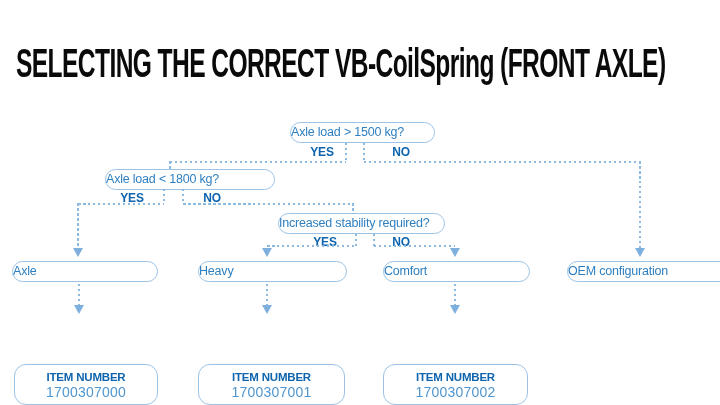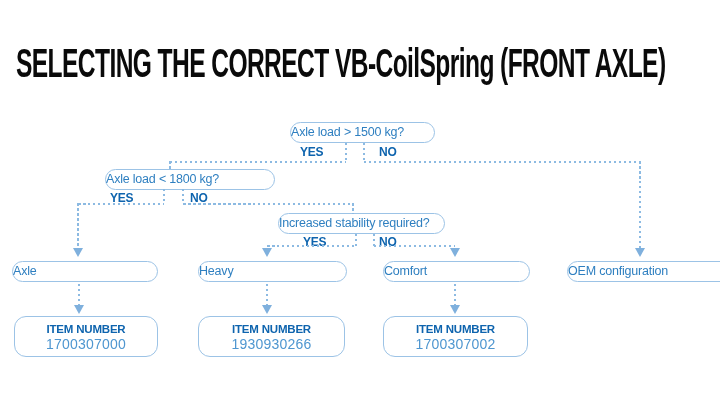--- a/index.html
+++ b/index.html
@@ -21,31 +21,31 @@
     background:#fff;color:var(--box-text,#2e7fc0);
     text-align:left;
   }
   .pill{
     height:21px;border-radius:11px;
     font-size:12.5px;letter-spacing:-0.2px;line-height:18px;
   }
   .itembox{
     height:41px;border-radius:12px;
     display:flex;flex-direction:column;align-items:center;justify-content:center;
-    gap:1px;padding-top:1px;
+    gap:1px;padding-top:1px;margin-top:48px;
   }
   .itemlabel{
     font-size:11.5px;font-weight:bold;letter-spacing:-0.2px;
     color:var(--label-bold,#0e64ae);
   }
   .itemnumber{
     font-size:14px;color:var(--number-text,#4e96d0);letter-spacing:0.2px;
   }
   .yn{
-    position:absolute;width:44px;text-align:left;
+    position:absolute;width:44px;text-align:center;
     font-size:12px;font-weight:bold;letter-spacing:-0.2px;
     color:var(--label-bold,#0e64ae);
   }
   .hl{
     position:absolute;height:2px;
     background:repeating-linear-gradient(to right,var(--connector,#8cbae2) 0 2.5px,transparent 2.5px 5px);
   }
   .vl{
     position:absolute;width:2px;
     background:repeating-linear-gradient(to bottom,var(--connector,#8cbae2) 0 2.5px,transparent 2.5px 5px);
@@ -79,21 +79,21 @@
   <div class="node pill" style="left:383px;top:261px;width:147px">Comfort</div>
   <div class="node pill" style="left:198px;top:261px;width:149px">Heavy</div>
   <div class="node pill" style="left:567px;top:261px;width:172px">OEM configuration</div>
 
   <div class="node itembox" style="left:14px;top:316px;width:144px">
     <div class="itemlabel">ITEM NUMBER</div>
     <div class="itemnumber">1700307000</div>
   </div>
   <div class="node itembox" style="left:198px;top:316px;width:147px">
     <div class="itemlabel">ITEM NUMBER</div>
-    <div class="itemnumber">1930930266</div>
+    <div class="itemnumber">1700307001</div>
   </div>
   <div class="node itembox" style="left:383px;top:316px;width:145px">
     <div class="itemlabel">ITEM NUMBER</div>
     <div class="itemnumber">1700307002</div>
   </div>
 
   <div class="vl" style="left:345px;top:143px;height:19px"></div>
   <div class="vl" style="left:363px;top:143px;height:19px"></div>
   <div class="hl" style="left:170px;top:161px;width:176px"></div>
   <div class="hl" style="left:364px;top:161px;width:276px"></div>

